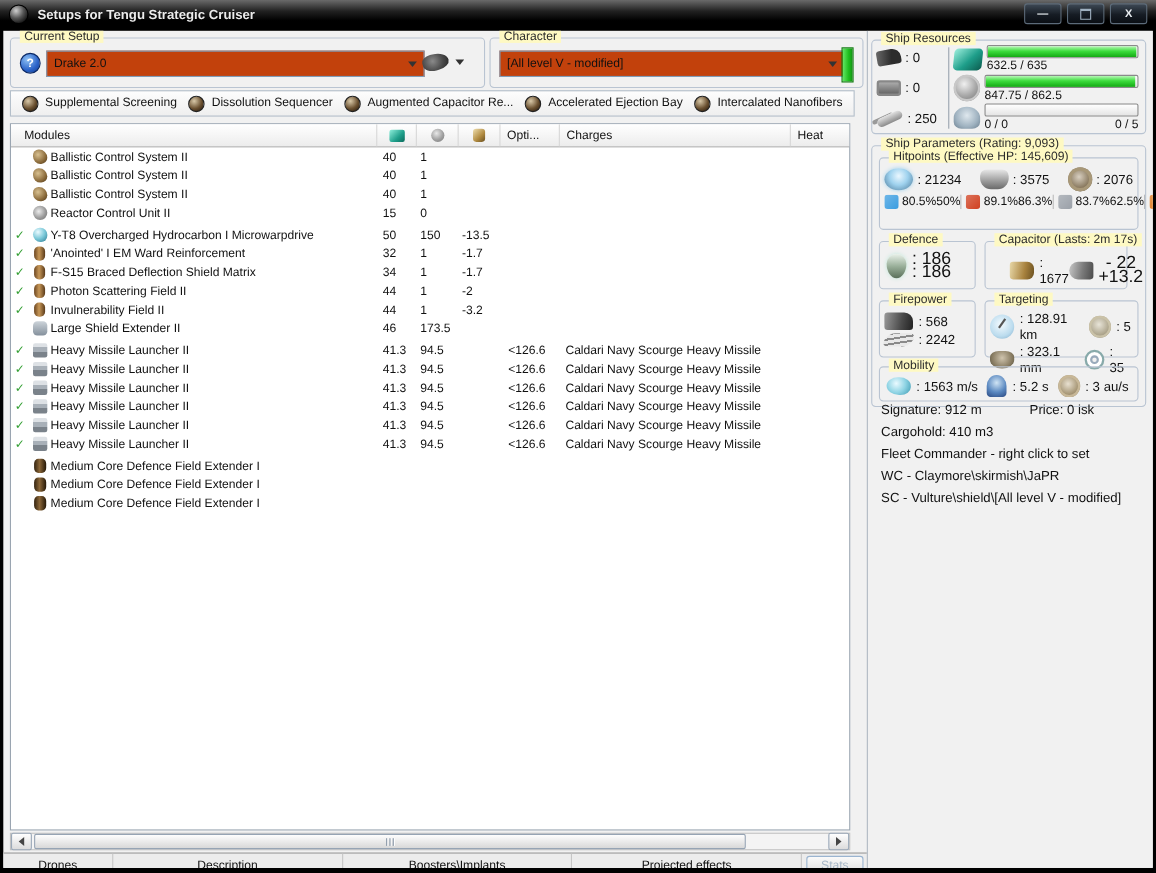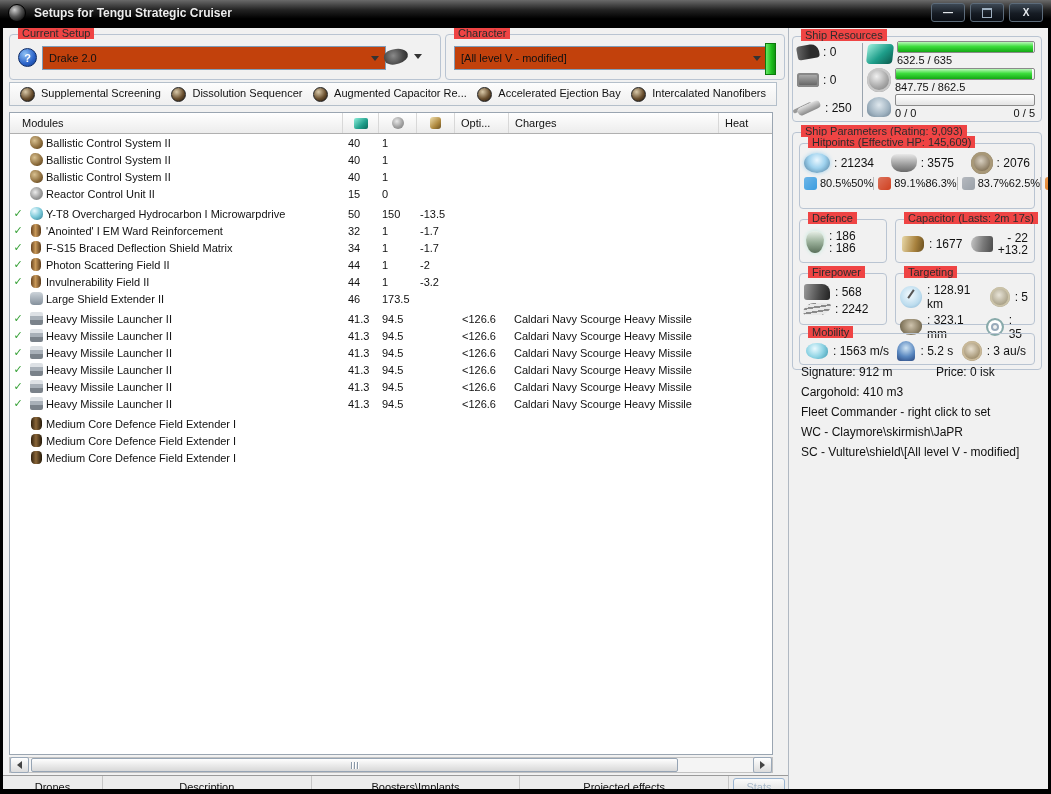--- a/index.html
+++ b/index.html
@@ -14,21 +14,21 @@
     background:radial-gradient(circle at 35% 30%,#cfcfcf,#555 45%,#000 90%);margin-right:8px;border:1px solid #000;}
   .title-text{color:#ececec;font-size:12px;font-weight:bold;text-shadow:0 1px 1px #000;}
   .win-btns{margin-left:auto;display:flex;gap:5px;}
   .win-btn{width:32px;height:17px;border:1px solid #5c6b7a;border-radius:3px;
     background:linear-gradient(#3d4854,#161c24 55%,#0a0e14);color:#e8ecf0;
     display:flex;align-items:center;justify-content:center;font-size:10px;font-weight:bold;line-height:1;}
   .max-glyph{width:8px;height:7px;border:1px solid #9fb0c0;border-top-width:2px;display:block;}
   
   .content{position:absolute;top:28px;left:3px;right:3px;bottom:5px;background:#f1f1f1;overflow:hidden;}
   .group{position:absolute;border:1px solid #b9c4d2;border-radius:4px;}
-  .glabel{position:absolute;top:-8px;left:8px;background:#ef4444;padding:0 4px;color:#2c2c2c;white-space:nowrap;}
+  .glabel{position:absolute;top:-8px;left:8px;background:#fef9c3;padding:0 4px;color:#2c2c2c;white-space:nowrap;}
   
   .help-ico{position:absolute;left:8px;top:13px;width:17px;height:17px;border-radius:50%;
     background:radial-gradient(circle at 35% 30%,#8fc2f5,#2a62c8 60%,#123a88);color:#fff;font-weight:bold;
     display:flex;align-items:center;justify-content:center;font-size:11px;border:1px solid #0c2a66;}
   .combo{position:absolute;height:22px;background:#c2410c;border:1px solid #7f9db9;display:flex;align-items:center;padding:0 6px;}
   .combo .val{flex:1;white-space:nowrap;overflow:hidden;}
   .tri-down{width:0;height:0;border-left:4px solid transparent;border-right:4px solid transparent;border-top:5px solid #333;}
   .ship-btn{position:absolute;display:flex;align-items:center;gap:6px;}
   .ship-glyph{width:24px;height:15px;background:radial-gradient(circle at 40% 40%,#8a8a8a,#4a4a4a 55%,#222);
     border-radius:40% 60% 50% 50%;transform:rotate(-15deg);}
@@ -127,21 +127,21 @@
   .ico-rings{width:18px;height:18px;border-radius:50%;border:2px solid #8aa;box-shadow:inset 0 0 0 3px #fff,inset 0 0 0 5px #9ab;box-sizing:border-box;}
   .ico-speed{width:22px;height:16px;border-radius:50% 50% 45% 55%;background:radial-gradient(circle at 40% 35%,#eafaff,#8fd4e4 50%,#3a98b0);}
   .ico-agility{width:18px;height:20px;background:radial-gradient(circle at 50% 35%,#cfe4f4,#5a88c0 55%,#2a4880);border-radius:50% 50% 20% 20%;}
   .ico-warp{width:20px;height:20px;border-radius:50%;background:radial-gradient(circle at 45% 40%,#e8e0d0,#a89878 55%,#6a5e48);box-shadow:inset 0 0 0 2px #c8b898;}
   .hp-row{display:flex;align-items:center;justify-content:space-between;padding:0 4px;}
   .hp-item{display:flex;align-items:center;gap:4px;font-size:12px;}
   .resist-row{display:flex;align-items:center;margin-top:3px;}
   .resist-cell{display:flex;align-items:center;gap:3px;flex:1;padding-left:4px;border-left:1px solid #bbb;}
   .resist-cell:first-child{border-left:none;}
   .resist-vals{display:flex;flex-direction:row;line-height:11px;font-size:11px;}
-  .two-stack{display:flex;flex-direction:column;line-height:12px;font-size:12px;}
+  .two-stack{display:flex;flex-direction:column;line-height:12px;font-size:16px;align-items:center;}
   .inline-item{display:flex;align-items:center;gap:5px;font-size:12px;}
   .info-block{position:absolute;left:12px;top:334px;right:6px;line-height:20px;font-size:12px;}
   .info-line1{display:flex;}
   .info-sig{width:135px;}
 </style>
 </head>
 <body>
 
 <div class="window">
 
@@ -609,21 +609,21 @@
           <div class="glabel">Defence</div>
           <div class="inline-item" style="margin:10px 0 0 6px;">
             <span class="ico ico-defshield"></span>
             <span class="two-stack">
               <span>: 186</span>
               <span>: 186</span>
             </span>
           </div>
         </div>
 
-        <div class="rp-group" style="left:102px;top:86px;right:6px;height:44px;">
+        <div class="rp-group" style="left:102px;top:86px;right:16px;height:44px;padding-left:16px;">
           <div class="glabel">Capacitor (Lasts: 2m 17s)</div>
           <div style="display:flex;justify-content:space-between;margin:12px 6px 0 6px;">
             <div class="inline-item">
                 <span class="ico ico-capbat"></span>
                 <span>: 1677</span>
               </div>
             <div class="inline-item">
                 <span class="ico ico-boost"></span>
               <span class="two-stack" style="text-align:right;">
                 <span>- 22</span>

